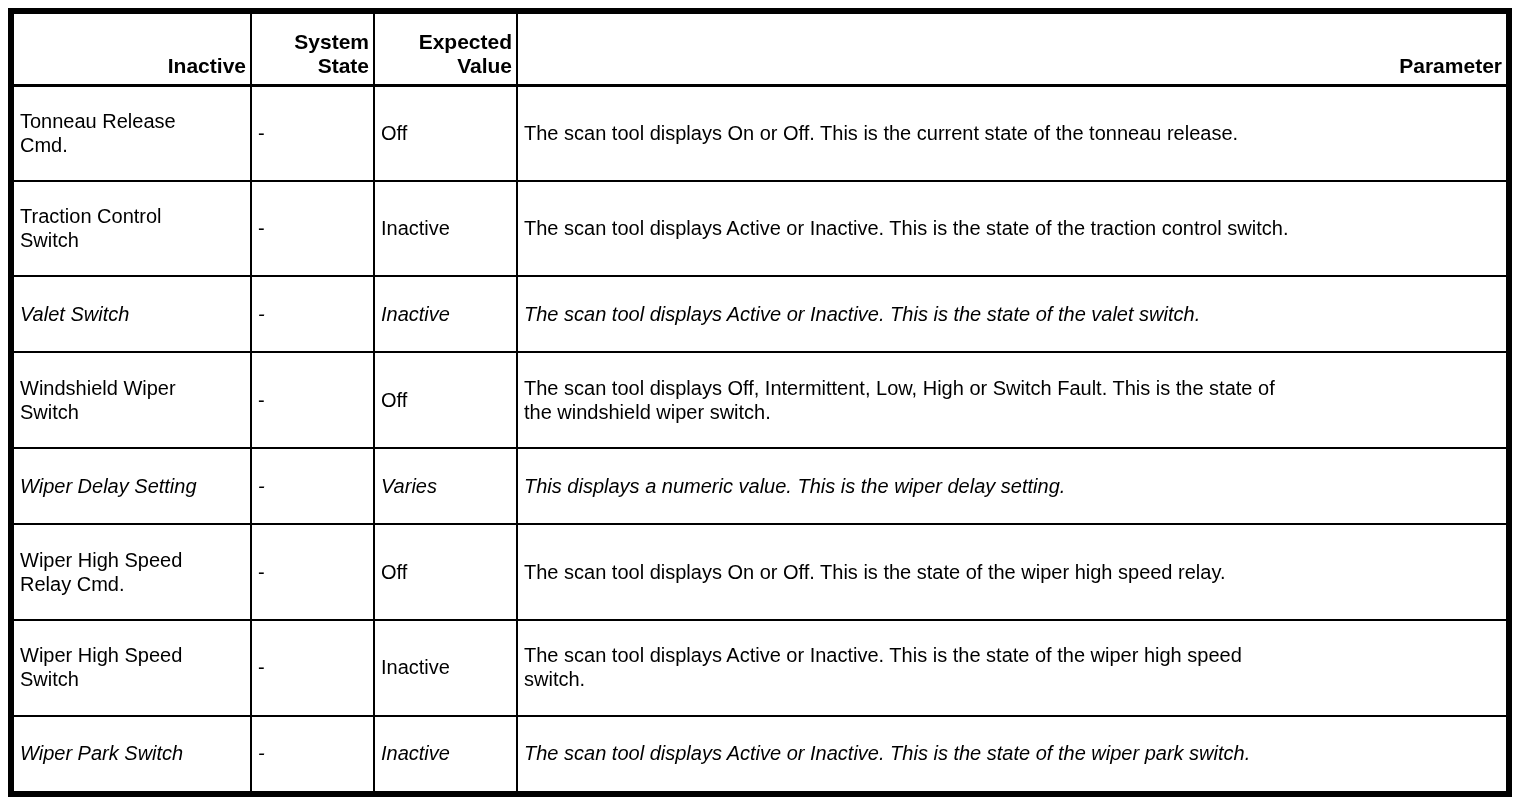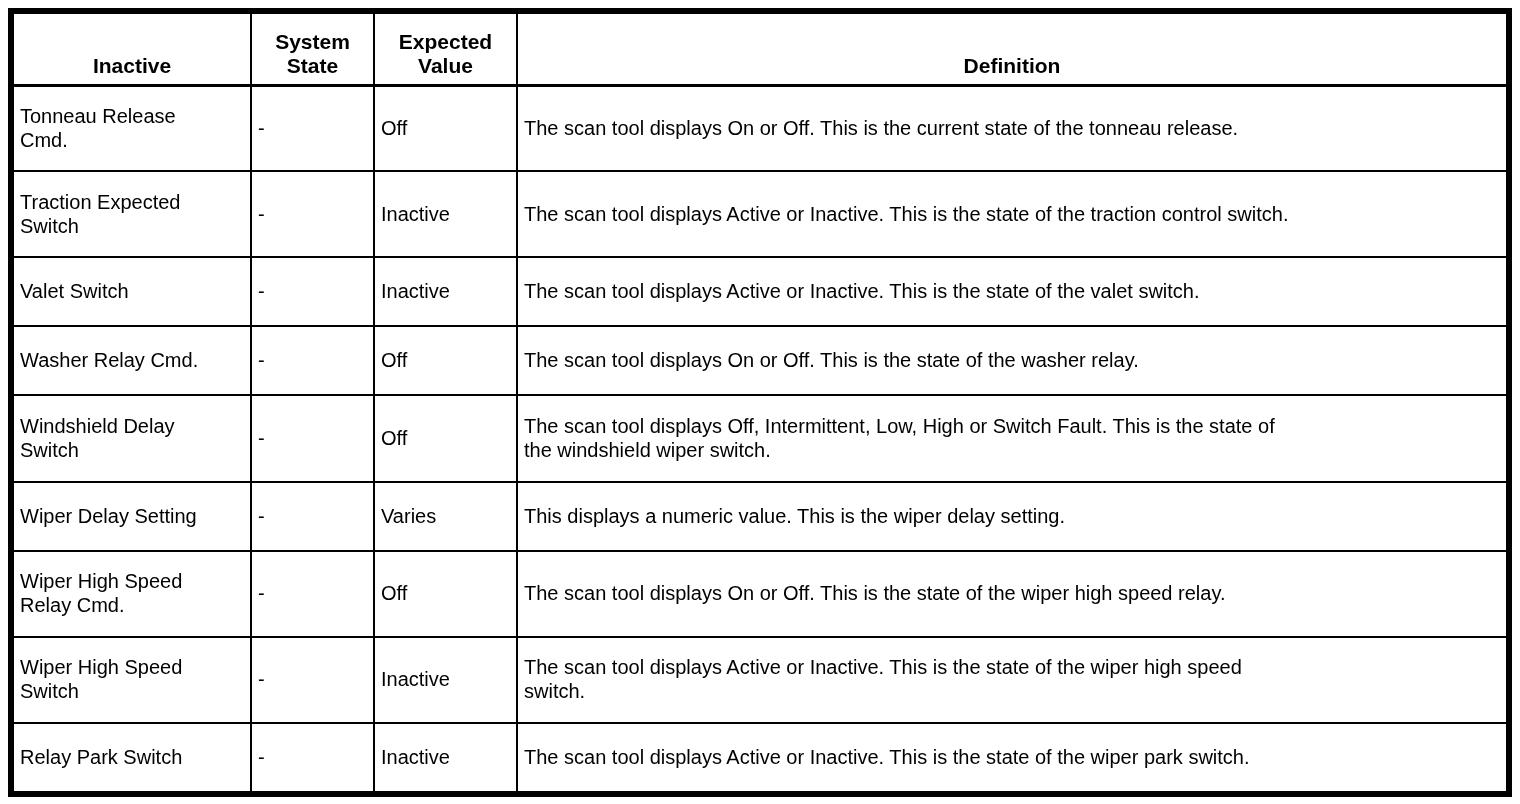--- a/index.html
+++ b/index.html
@@ -33,35 +33,35 @@
   table.data td {
     border: 2px solid #000000;
     white-space: pre-line;
     overflow: hidden;
   }
   table.data th {
     border-bottom: 3px solid #000000;
     font-size: 21px;
     font-weight: bold;
     line-height: 24px;
-    text-align: center;
+    text-align: right;
     vertical-align: bottom;
     padding: 2px 4px 6px 4px;
   }
   table.data td {
     font-size: 20px;
     line-height: 24px;
     font-weight: normal;
     text-align: left;
     vertical-align: middle;
     padding: 2px 6px 3px 6px;
   }
   thead tr { height: 72px; }
   tr.tall  { height: 70px; margin-top: 36px; }
-  tr.short { height: 56px; }
+  tr.short { height: 56px; font-style: italic; }
   col.c-param { width: 238px; }
   col.c-state { width: 123px; }
   col.c-value { width: 143px; }
   col.c-def   { width: auto;  }
 </style>
 </head>
 <body>
 
 <div class="page">
   <div class="table-wrap">
@@ -72,52 +72,46 @@
         <col class="c-value">
         <col class="c-def">
       </colgroup>
       <thead>
         <tr>
           <th>Inactive</th>
           <th>System
 State</th>
           <th>Expected
 Value</th>
-          <th>Definition</th>
+          <th>Parameter</th>
         </tr>
       </thead>
       <tbody>
         <tr class="tall">
           <td>Tonneau Release
 Cmd.</td>
           <td>-</td>
           <td>Off</td>
           <td>The scan tool displays On or Off. This is the current state of the tonneau release.</td>
         </tr>
         <tr class="tall">
-          <td>Traction Expected
+          <td>Traction Control
 Switch</td>
           <td>-</td>
           <td>Inactive</td>
           <td>The scan tool displays Active or Inactive. This is the state of the traction control switch.</td>
         </tr>
         <tr class="short">
           <td>Valet Switch</td>
           <td>-</td>
           <td>Inactive</td>
           <td>The scan tool displays Active or Inactive. This is the state of the valet switch.</td>
         </tr>
-        <tr class="short">
-          <td>Washer Relay Cmd.</td>
-          <td>-</td>
-          <td>Off</td>
-          <td>The scan tool displays On or Off. This is the state of the washer relay.</td>
-        </tr>
         <tr class="tall">
-          <td>Windshield Delay
+          <td>Windshield Wiper
 Switch</td>
           <td>-</td>
           <td>Off</td>
           <td>The scan tool displays Off, Intermittent, Low, High or Switch Fault. This is the state of
 the windshield wiper switch.</td>
         </tr>
         <tr class="short">
           <td>Wiper Delay Setting</td>
           <td>-</td>
           <td>Varies</td>
@@ -132,21 +126,21 @@
         </tr>
         <tr class="tall">
           <td>Wiper High Speed
 Switch</td>
           <td>-</td>
           <td>Inactive</td>
           <td>The scan tool displays Active or Inactive. This is the state of the wiper high speed
 switch.</td>
         </tr>
         <tr class="short">
-          <td>Relay Park Switch</td>
+          <td>Wiper Park Switch</td>
           <td>-</td>
           <td>Inactive</td>
           <td>The scan tool displays Active or Inactive. This is the state of the wiper park switch.</td>
         </tr>
       </tbody>
     </table>
   </div>
 </div>
 
 </body></html>

